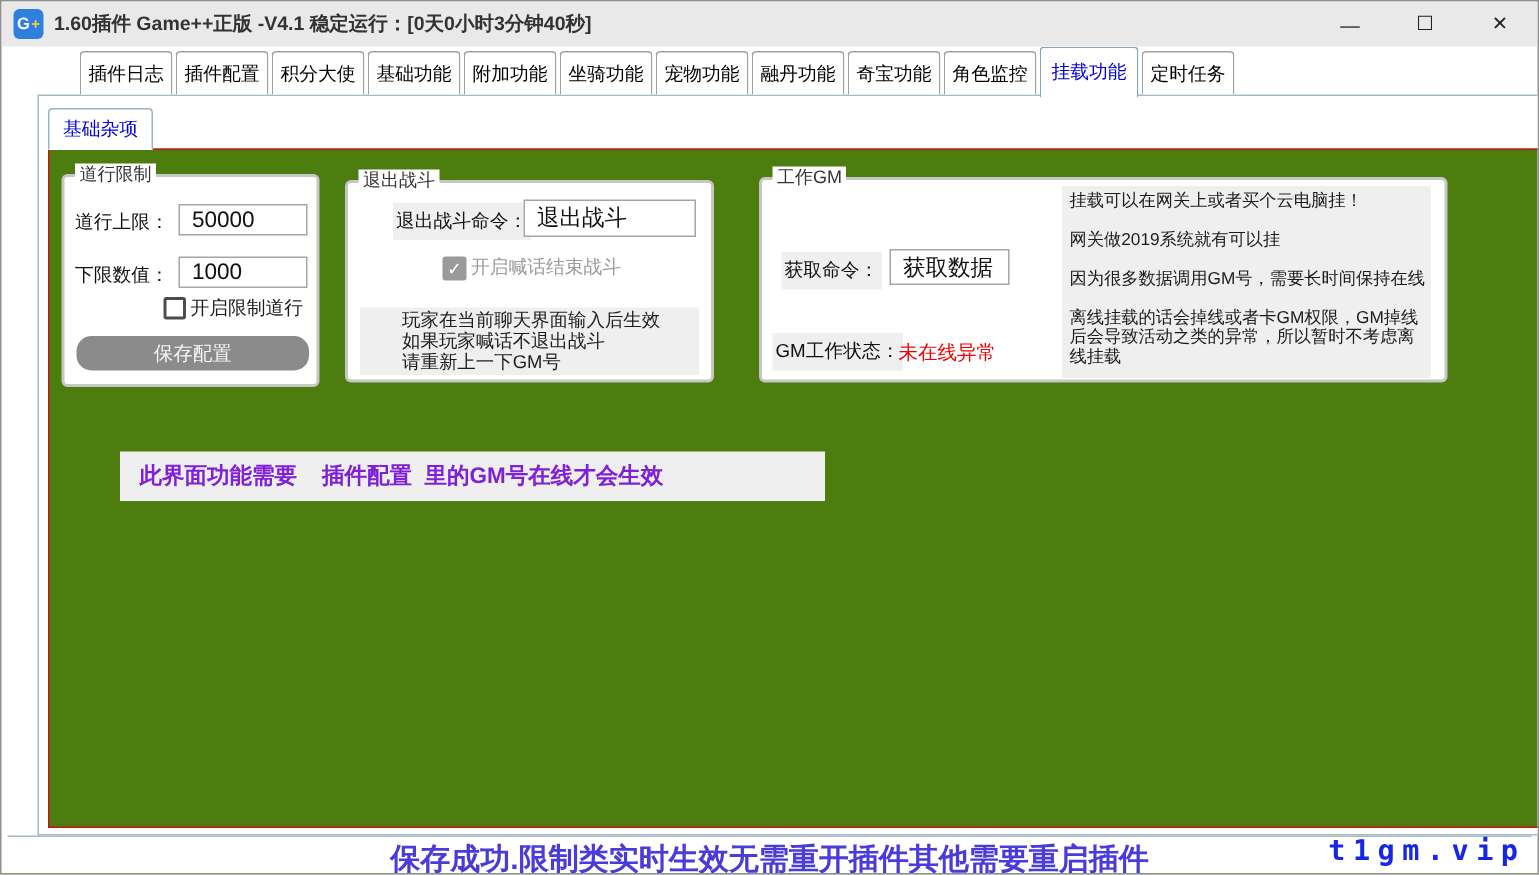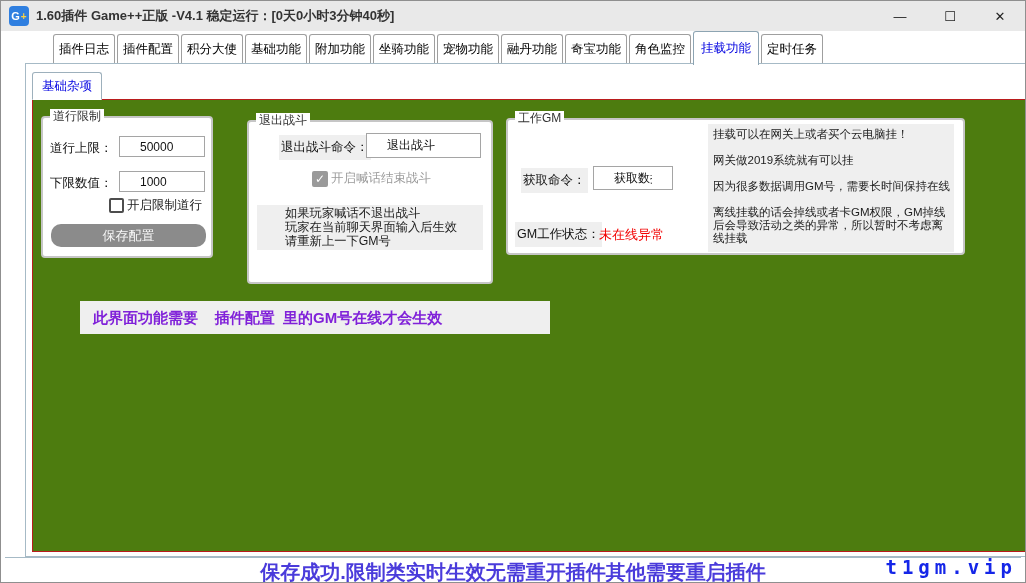--- a/index.html
+++ b/index.html
@@ -81,21 +81,21 @@
   }
   .groupbox-title {
     position:absolute; top:-9px; left:7px;
     background:#fff; padding:0 3px;
     font-size:12px; color:#333; line-height:15px;
   }
   .field-label { position:absolute; font-size:12.5px; color:#111; white-space:nowrap; }
   .chip-label  { position:absolute; font-size:12.5px; color:#111; background:#efefef; padding:4px 2px; white-space:nowrap; }
   .tbx {
     position:absolute; border:1px solid #a5a5a5; background:#fff;
-    font-family:inherit; font-size:12px; color:#111; padding:0 20px; outline:none;
+    font-family:inherit; font-size:15px; color:#111; padding:0 8px; outline:none;
   }
   .checkbox-row { position:absolute; display:flex; align-items:center; gap:3px; cursor:default; }
   .cb {
     width:15px; height:15px; border:2px solid #4d4d4d; border-radius:2px;
     background:#fff; display:flex; align-items:center; justify-content:center; flex:none;
   }
   .cb.checked { width:16px; height:16px; background:#9a9a9a; border-color:#9a9a9a; color:#fff; font-size:12px; font-weight:bold; }
   .cb.checked::after { content:"✓"; }
   .cb-label { font-size:12.5px; color:#1a1a1a; }
   .checkbox-row.disabled .cb-label { color:#9b9b9b; }
@@ -184,31 +184,31 @@
         <input class="tbx" style="left: 76px; top: 18px; width: 86px; height: 21px;" value="50000">
         <div class="field-label" style="left:7px; top:57px;">下限数值：</div>
         <input class="tbx" style="left: 76px; top: 53px; width: 86px; height: 21px;" value="1000">
         <div class="checkbox-row" style="left:66px; top:79px;">
           <span class="cb"></span>
           <span class="cb-label">开启限制道行</span>
         </div>
         <button class="save-btn">保存配置</button>
       </div>
 
-      <div class="groupbox" style="left:214px; top:20px; width:246px; height:164px;text-decoration:underline;">
+      <div class="groupbox" style="left:197px; top:20px; width:246px; height:135px;text-decoration:underline;">
         <div class="groupbox-title">退出战斗</div>
         <div class="chip-label" style="left:30px; top:13px;">退出战斗命令：</div>
         <input class="tbx" style="left: 117px; top: 11px; width: 115px; height: 25px;" value="退出战斗">
         <div class="checkbox-row disabled" style="left:63px; top:48px;">
           <span class="cb checked"></span>
           <span class="cb-label">开启喊话结束战斗</span>
         </div>
         <div class="note-block" id="exit-battle-note">
+            <div>玩家在当前聊天界面输入后生效</div>
             <div>如果玩家喊话不退出战斗</div>
-            <div>玩家在当前聊天界面输入后生效</div>
             <div>请重新上一下GM号</div>
           </div>
       </div>
 
       <div class="groupbox" style="left:473px; top:18px; width:459px; height:137px;">
         <div class="groupbox-title">工作GM</div>
         <div class="chip-label" style="left:13px; top:48px;">获取命令：</div>
         <input class="tbx" style="left: 85px; top: 46px; width: 80px; height: 24px;" value="获取数据">
         <div class="chip-label" style="left:7px; top:102px;">GM工作状态：</div>
         <div class="status-value" style="left:91px; top:106px; color:#f20000;">未在线异常</div>

